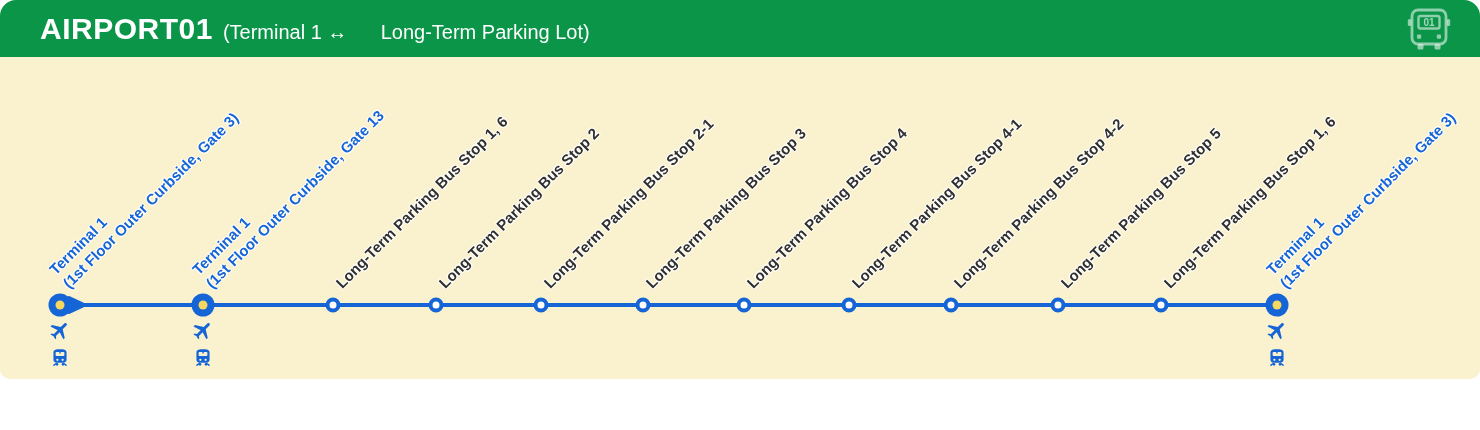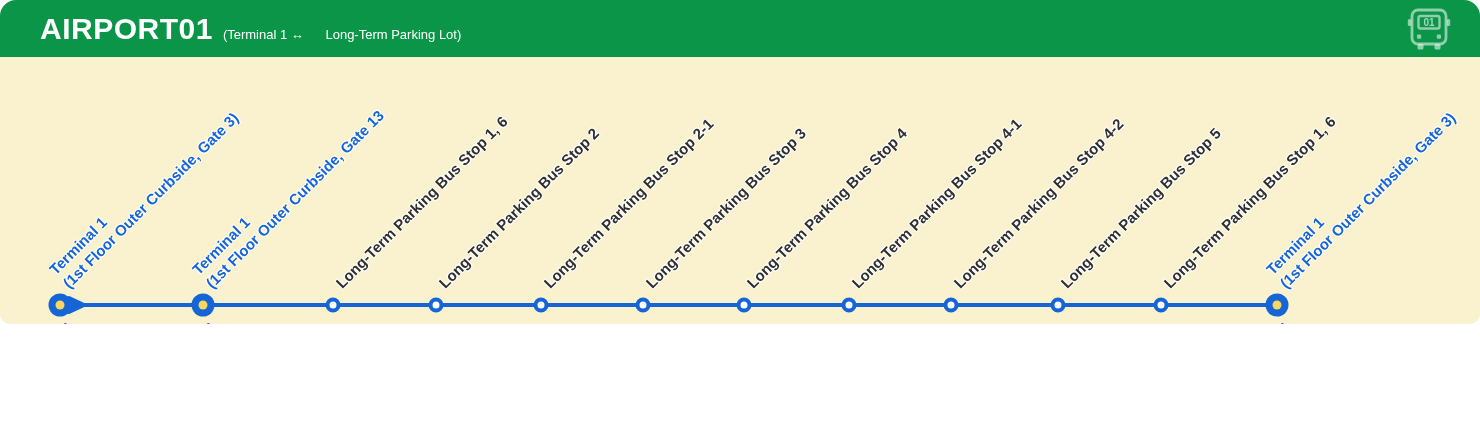--- a/index.html
+++ b/index.html
@@ -5,30 +5,30 @@
   :root{
     --header-green:#0a9548;
     --route-blue:#1565d6;
     --card-cream:#faf2cf;
     --stop-label-dark:#2f2f2f;
     --terminal-dot-gold:#f6d75f;
   }
   *{margin:0;padding:0;box-sizing:border-box;}
   html,body{background:#ffffff;font-family:"Liberation Sans",sans-serif;}
   .card{
-    position:relative;width:1480px;height:324px;overflow:hidden;
+    position:relative;width:1480px;height:379px;overflow:hidden;
     border-radius:16px 16px 10px 10px;background:var(--card-cream);
   }
   .hdr{
     position:relative;height:57px;background:var(--header-green);
     display:flex;align-items:baseline;padding:0 0 0 40px;
   }
   .hdr-inner{display:flex;align-items:baseline;padding-top:14px;}
   .line-name{color:#fff;font-size:30px;font-weight:800;letter-spacing:.5px;line-height:30px;}
-  .route-desc{color:#fff;font-size:13px;font-weight:400;margin-left:10px;white-space:pre;}
+  .route-desc{color:#fff;font-size:20px;font-weight:400;margin-left:10px;white-space:pre;}
   .bus-badge{position:absolute;right:27px;top:7px;width:48px;height:46px;}
   .route-area{position:relative;width:100%;height:373px;}
   .route-line{
     position:absolute;left:60px;top:246px;width:1217px;height:4px;
     background:var(--route-blue);border-radius:2px;
   }
   .stop{position:absolute;top:248px;width:0;height:0;}
   .marker{position:absolute;transform:translate(-50%,-50%);left:0;top:0;}
   .marker.big{width:23px;height:23px;background:var(--route-blue);border-radius:50%;z-index:3;}
   .marker.big::after{

